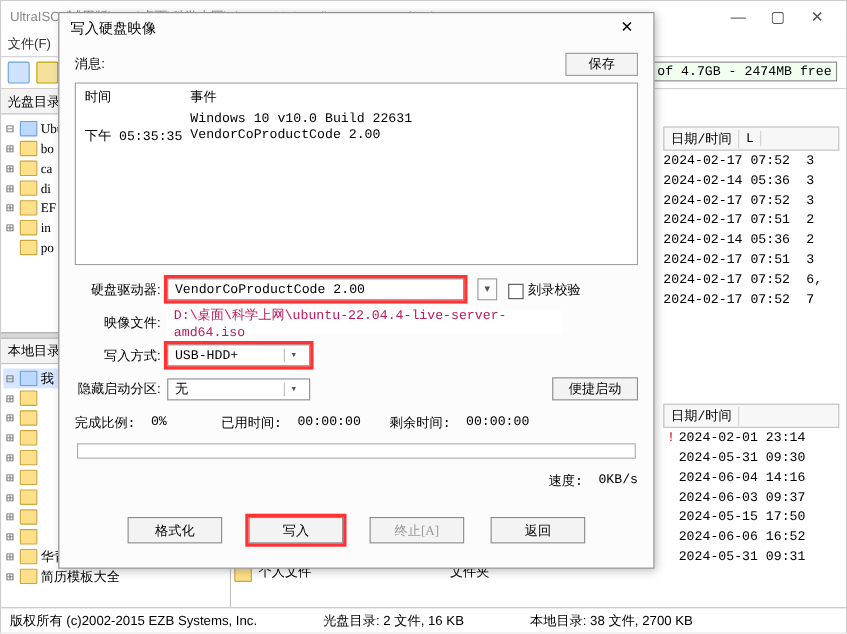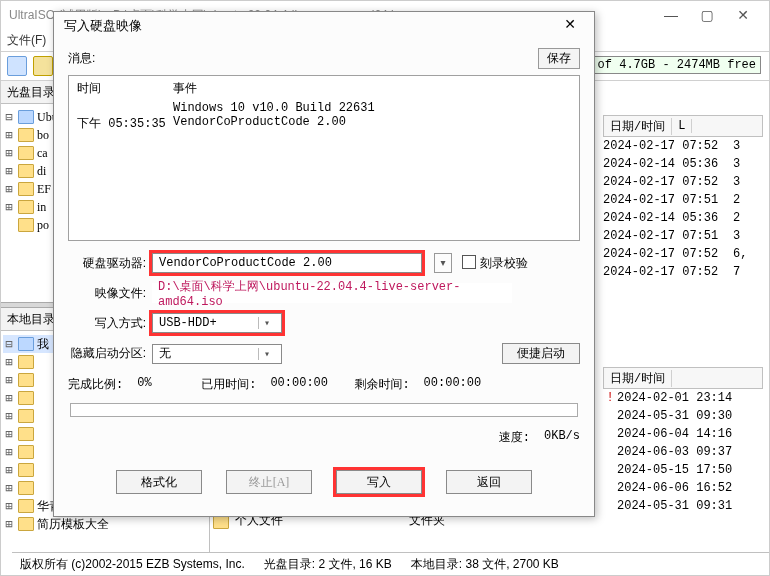--- a/index.html
+++ b/index.html
@@ -17,44 +17,44 @@
 .right{flex:1;display:flex;flex-direction:column}
 .pane-hdr{height:22px;background:#f3f3f3;border-bottom:1px solid #c0c0c0;display:flex;align-items:center;padding:0 6px;font-size:12px}
 .tree{flex:1;overflow:hidden;padding:4px 2px;font-family:"SimSun","Microsoft YaHei";font-size:12px}
 .tree .row{display:flex;align-items:center;height:18px;white-space:nowrap}
 .tree .tw{width:12px;text-align:center;color:#666;font-family:monospace}
 .tree .fld{width:14px;height:12px;background:#ffe08a;border:1px solid #caa63e;margin:0 3px;border-radius:1px}
 .tree .fld.blue{background:#bcd8ff;border-color:#6a9edc}
 .tree .row.sel{background:#d6e6ff}
 .divider{height:4px;background:#d8d8d8;border-top:1px solid #aaa;border-bottom:1px solid #aaa}
 .ffld{width:14px;height:12px;background:#ffe08a;border:1px solid #caa63e;border-radius:1px}
-.status{position:absolute;bottom:0;left:11px;right:0;height:22px;border-top:1px solid #c0c0c0;display:flex;align-items:center;font-size:12px;padding:0 8px;gap:19px;background:#fff}
+.status{position:absolute;bottom:0;left:0;right:0;height:22px;border-top:1px solid #c0c0c0;display:flex;align-items:center;font-size:12px;padding:0 8px;gap:60px;background:#fff}
 .capbar{position:absolute;top:55px;right:8px;font-family:"Courier New",monospace;font-size:12px;background:#f0fff0;border:1px solid #888;padding:1px 4px}
 
 
 .dialog{position:absolute;left:52px;top:10px;width:540px;height:504px;background:#fcfcfc;border:1px solid #888;box-shadow:2px 2px 8px rgba(0,0,0,.25);display:flex;flex-direction:column}
 .dlg-title{height:28px;display:flex;align-items:center;padding:0 10px;font-size:13px}
 .dlg-title .spacer{flex:1}
 .dlg-close{width:28px;height:20px;text-align:center;font-size:14px;cursor:default}
 .dlg-body{flex:1;padding:8px 14px 12px 14px;display:flex;flex-direction:column;gap:6px}
 .msgrow{display:flex;align-items:center}
 .msgrow .lbl{width:50px}
-.savebtn{margin-left:auto;border:1px solid #999;background:#f4f4f4;padding:1px 8px;font-size:12px}
+.savebtn{margin-left:auto;border:1px solid #999;background:#f4f4f4;padding:1px 20px;font-size:12px}
 .logbox{border:1px solid #a0a0a0;background:#fff;height:156px;padding:4px 8px;font-family:"SimSun","Courier New",monospace;font-size:12px}
 .loghdr{display:flex;margin-bottom:4px}
 .loghdr .t{width:96px}
 .logrow{display:flex}
 .logrow .t{width:96px}
 .form{margin-top:6px;display:flex;flex-direction:column;gap:10px;font-size:12px}
 .form .frow{display:flex;align-items:center}
 .form .flabel{width:78px;text-align:right;margin-right:6px}
 .combo,.txt{border:1px solid #8a8a8a;background:#fff;height:20px;font-size:12px;font-family:"SimSun","Courier New",monospace;padding:0 6px;display:flex;align-items:center;position:relative;box-sizing:border-box}
 .combo .cv{flex:1;white-space:nowrap;overflow:hidden}
 .combo .dd{width:16px;text-align:center;border-left:1px solid #bbb;color:#555;font-size:10px}
-.chk{display:flex;align-items:flex-start;gap:4px;margin-left:10px}
+.chk{display:flex;align-items:flex-end;gap:4px;margin-left:10px}
 .chk .box{width:12px;height:12px;border:1px solid #555;background:#fff}
 .redbox{outline:3px solid #f33;outline-offset:0}
 .stats{display:flex;gap:14px;font-size:12px;font-family:"SimSun","Courier New",monospace;margin-top:2px}
 .progress{border:1px solid #aaa;height:12px;flex:1;background:#fff;margin:0 2px 0 2px}
 .btnrow{display:flex;gap:24px;justify-content:center;margin-top:14px}
 .dbtn{border:1px solid #8a8a8a;background:#f3f3f3;width:84px;height:22px;font-size:12px;display:flex;align-items:center;justify-content:center;font-family:"SimSun","Microsoft YaHei"}
 .dbtn.dis{color:#999}
 .quickbtn{border:1px solid #8a8a8a;background:#f3f3f3;padding:1px 14px;font-size:12px;margin-left:auto}
 
 
@@ -358,21 +358,21 @@
         <div class="frow">
           <div class="progress"></div>
         </div>
         <div class="stats" style="justify-content:flex-end">
           <span>速度:</span>
           <span>0KB/s</span>
         </div>
 
         <div class="btnrow">
           <span class="dbtn">格式化</span>
+          <span class="dbtn redbox">写入</span>
           <span class="dbtn dis">终止[A]</span>
-          <span class="dbtn redbox">写入</span>
           <span class="dbtn">返回</span>
         </div>
       </div>
     </div>
   </div>
 
 </div>
 
 </body></html>

